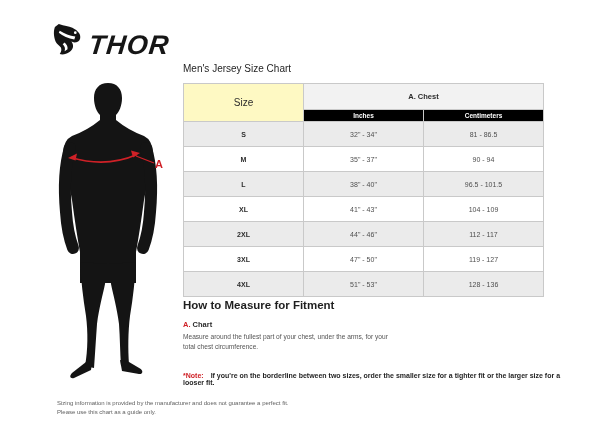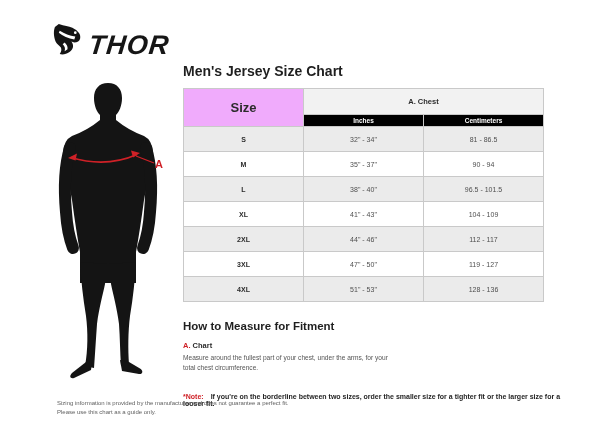--- a/index.html
+++ b/index.html
@@ -43,42 +43,42 @@
   }
 
   
   .content {
     position: absolute;
     left: 183px;
     top: 63px;
     width: 390px;
   }
   .page-title {
-    font-size: 14px;
-    font-weight: bold;
+    font-size: 10px;
+    font-weight: normal;
     color: #1f1f1f;
     margin-bottom: 9px;
   }
 
   table.size-chart {
     border-collapse: collapse;
     width: 361px;
     table-layout: fixed;
     border: 1px solid #aeaeae;
   }
   table.size-chart th, table.size-chart td {
     border: 1px solid #c9c9c9;
     text-align: center;
     vertical-align: middle;
   }
   th.size-col {
     width: 120px;
-    background: #f0abfc;
-    font-size: 13px;
-    font-weight: bold;
+    background: #fef9c3;
+    font-size: 10px;
+    font-weight: normal;
     color: #2b2b2b;
   }
   th.group-col {
     background: #f2f2f2;
     font-size: 7.5px;
     font-weight: bold;
     color: #2b2b2b;
     height: 26px;
   }
   th.black-col {
@@ -89,21 +89,21 @@
     height: 12px;
     border-color: #4a4a4a;
   }
   tbody tr { height: 25px; }
   tbody tr.gray { background: #ebebeb; }
   tbody tr.white { background: #ffffff; }
   td.size-cell { font-size: 7px; font-weight: bold; color: #2b2b2b; }
   td.val-cell  { font-size: 7px; color: #4f4f4f; }
 
   .measure-heading {
-    margin-top: 18px;
+    margin-top: 2px;
     font-size: 11.5px;
     font-weight: bold;
     color: #1f1f1f;
   }
   .measure-item { margin-top: 9px; }
   .measure-item-title { font-size: 7.5px; font-weight: bold; color: #2b2b2b; }
   .red-text { color: #cf2127; }
   .measure-desc {
     margin-top: 3px;
     font-size: 6.6px;

